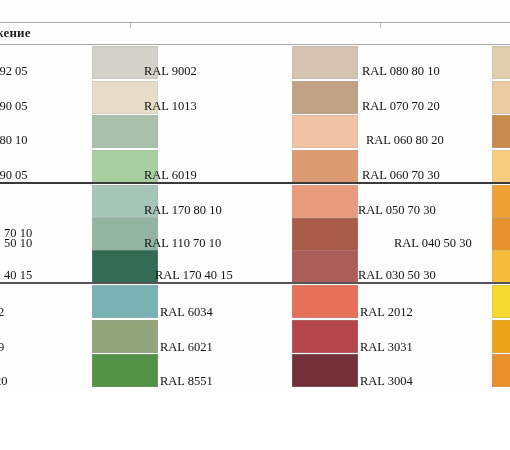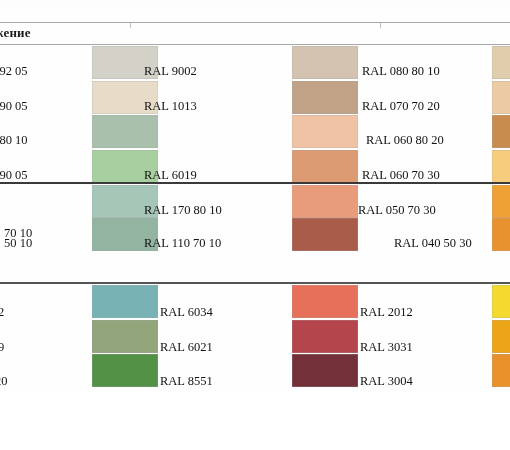--- a/index.html
+++ b/index.html
@@ -146,20 +146,28 @@
 
     <div class="row" style="top:32.5px;">
       <span class="code-left" style="top:18px;left:4px;">50 10</span>
       <div class="sw c1" style="top:0px;background:#93b4a0;"></div>
       <span class="lbl c1" style="top:18px;">RAL 110 70 10</span>
       <div class="sw c2" style="top:0px;background:#a95c4a;"></div>
       <span class="lbl c2" style="top:18px;left:354px;padding-left:40px;">RAL 040 50 30</span>
       <div class="sw c3" style="top:0px;background:#e8922f;"></div>
     </div>
 
+    <div class="row" style="top:65px;">
+      <span class="code-left" style="top:18px;left:4px;">40 15</span>
+      <div class="sw c1" style="top:0px;background:#336b55;"></div>
+      <span class="lbl c1" style="top:18px;left:155px;">RAL 170 40 15</span>
+      <div class="sw c2" style="top:0px;background:#ab5d59;"></div>
+      <span class="lbl c2" style="top:18px;left:358px;">RAL 030 50 30</span>
+      <div class="sw c3" style="top:0px;background:#f5bc3c;"></div>
+    </div>
 
   </div>
 
   <div class="rule thick2" style="top:282px;"></div>
 
   <div class="group" style="top:285px;height:105px;">
 
     <div class="row" style="top:0px;">
       <span class="code-left" style="top:20px;left:-2px;">2</span>
       <div class="sw c1" style="top:0px;background:#78b2b5;"></div>

